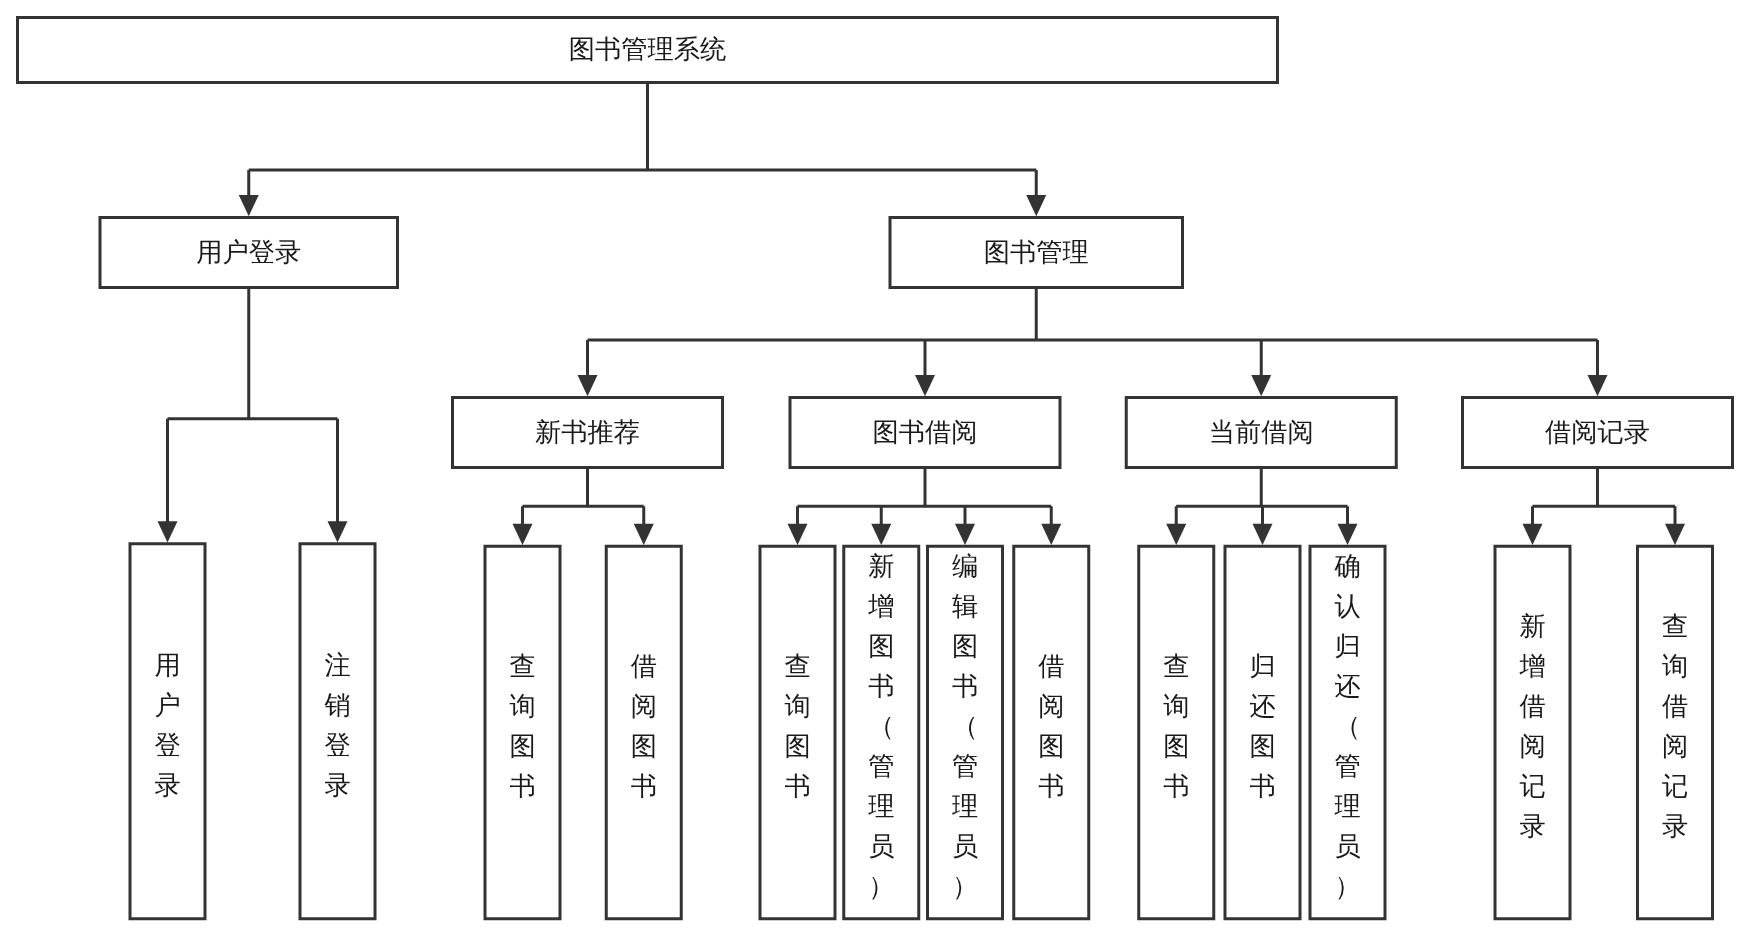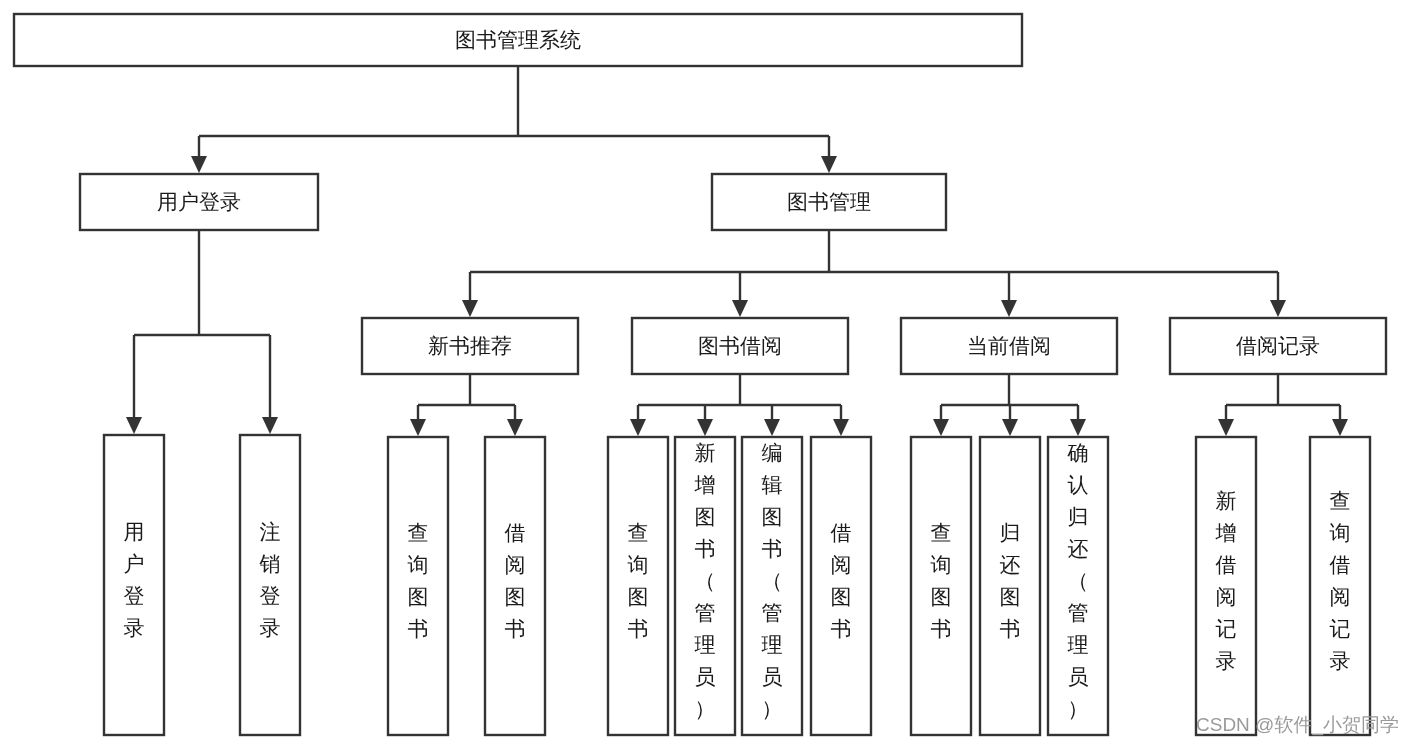--- a/index.html
+++ b/index.html
@@ -201,14 +201,13 @@
         <g>
           <rect x="1196" y="437" width="60" height="298" class="node-box"></rect>
           <text x="1226" y="508" class="node-label-vertical"><tspan x="1226" dy="0">新</tspan><tspan x="1226" dy="32">增</tspan><tspan x="1226" dy="32">借</tspan><tspan x="1226" dy="32">阅</tspan><tspan x="1226" dy="32">记</tspan><tspan x="1226" dy="32">录</tspan></text>
         </g>
         <g>
           <rect x="1310" y="437" width="60" height="298" class="node-box"></rect>
           <text x="1340" y="508" class="node-label-vertical"><tspan x="1340" dy="0">查</tspan><tspan x="1340" dy="32">询</tspan><tspan x="1340" dy="32">借</tspan><tspan x="1340" dy="32">阅</tspan><tspan x="1340" dy="32">记</tspan><tspan x="1340" dy="32">录</tspan></text>
         </g>
       </g>
   </svg>
-  <div class="watermark">CSDN @软件_小贺同学</div>
 </div>
 
 </body></html>

